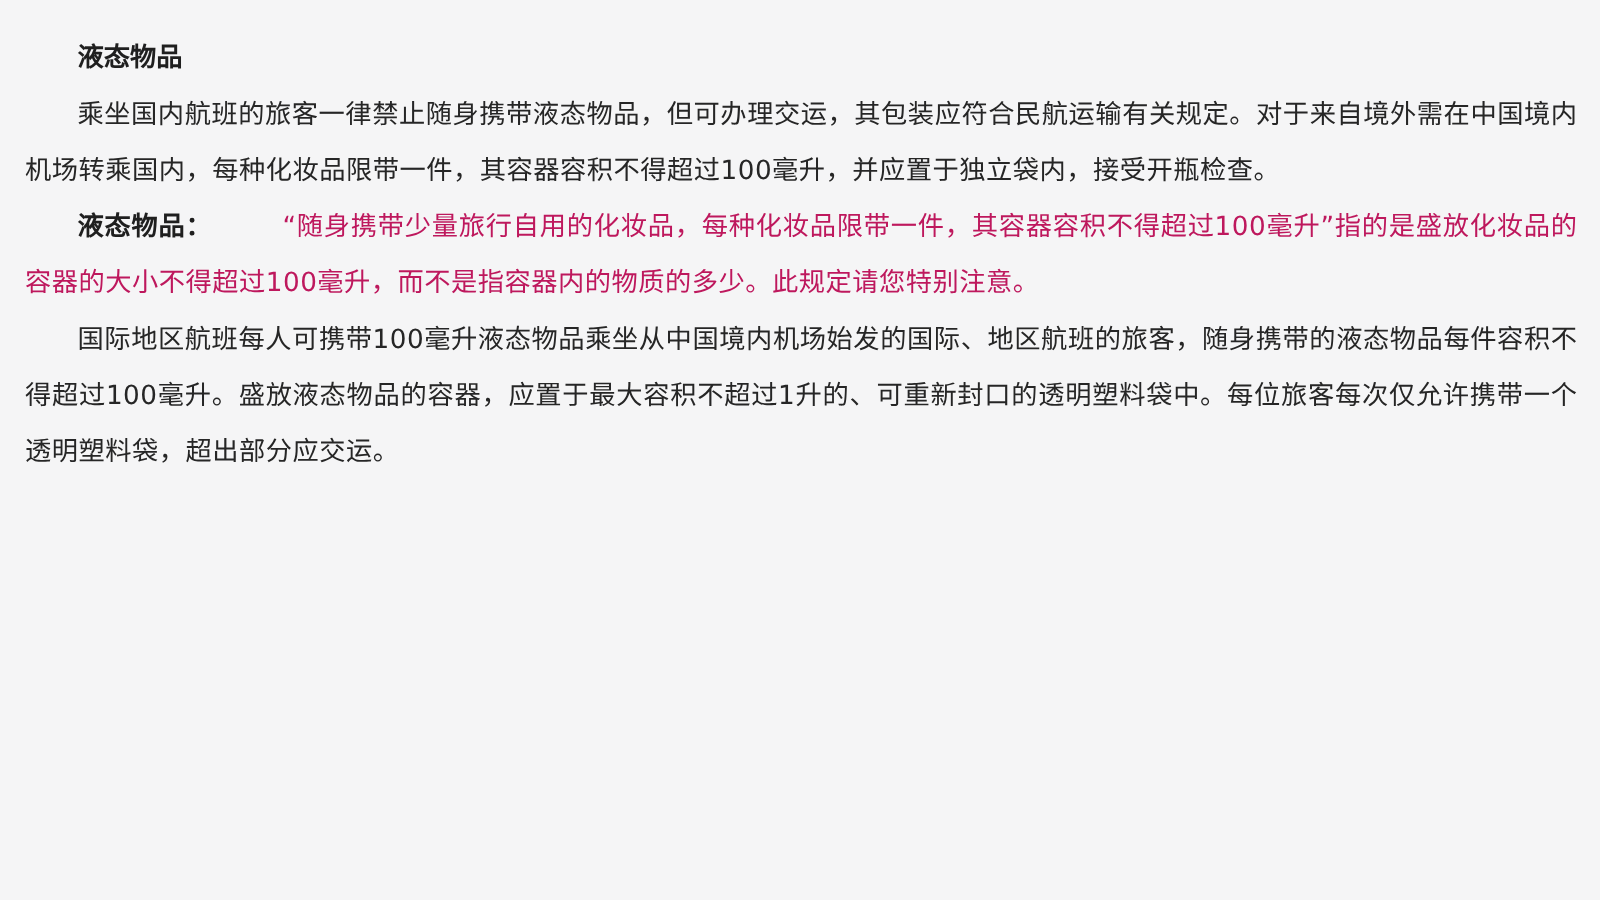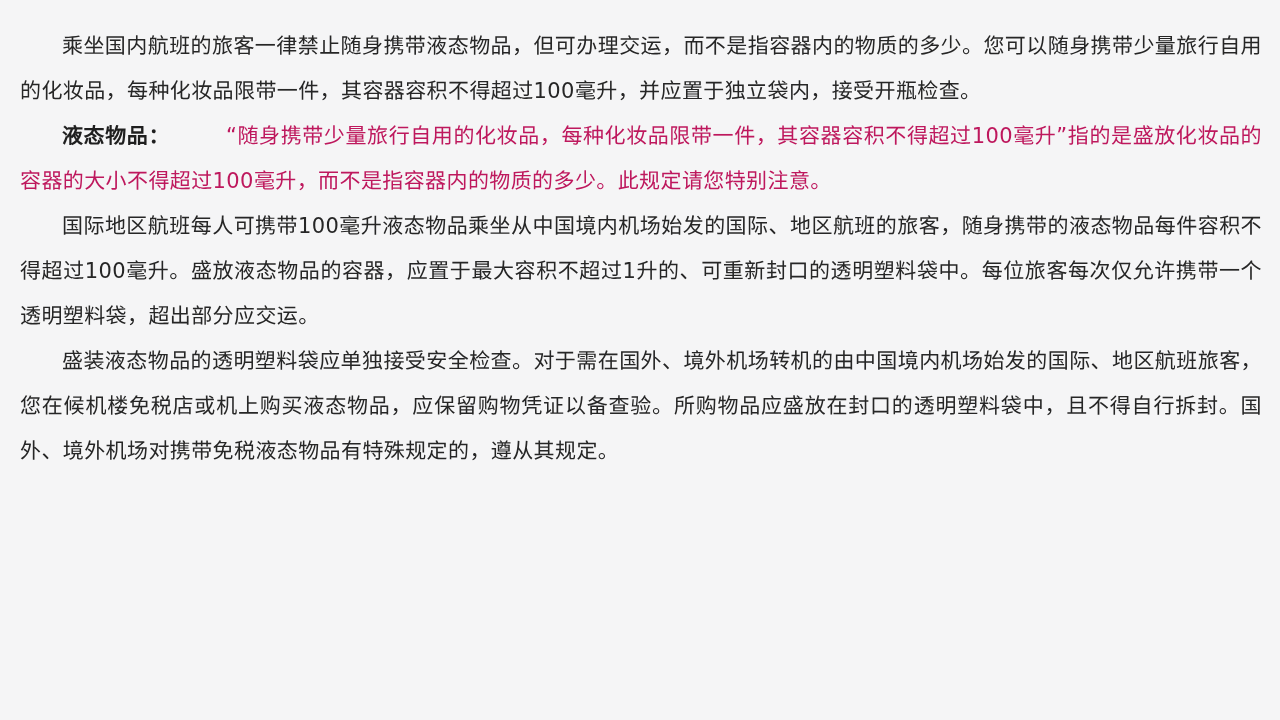--- a/index.html
+++ b/index.html
@@ -46,24 +46,24 @@
   }
   .tip-text {
     color: #be185d;
   }
 </style>
 </head>
 <body>
 
 <div class="page">
 
+  <h1 class="doc-title">液态物品</h1>
 
-  <p class="para"><span>乘坐国内航班的旅客一律禁止随身携带液态物品，但可办理交运，而不是指容器内的物质的多少。您可以随身携带少量旅行自用的化妆品，每种化妆品限带一件，其容器容积不得超过100毫升，并应置于独立袋内，接受开瓶检查。</span></p>
+  <p class="para"><span>乘坐国内航班的旅客一律禁止随身携带液态物品，但可办理交运，其包装应符合民航运输有关规定。对于来自境外需在中国境内机场转乘国内，每种化妆品限带一件，其容器容积不得超过100毫升，并应置于独立袋内，接受开瓶检查。</span></p>
 
   <p class="para"><span class="tip-label">液态物品：</span><span class="tip-spacer"></span><span class="tip-text">“随身携带少量旅行自用的化妆品，每种化妆品限带一件，其容器容积不得超过100毫升”指的是盛放化妆品的容器的大小不得超过100毫升，而不是指容器内的物质的多少。此规定请您特别注意。</span></p>
 
 
   <p class="para"><span>国际地区航班每人可携带100毫升液态物品乘坐从中国境内机场始发的国际、地区航班的旅客，随身携带的液态物品每件容积不得超过100毫升。盛放液态物品的容器，应置于最大容积不超过1升的、可重新封口的透明塑料袋中。每位旅客每次仅允许携带一个透明塑料袋，超出部分应交运。</span></p>
 
-  <p class="para"><span>盛装液态物品的透明塑料袋应单独接受安全检查。对于需在国外、境外机场转机的由中国境内机场始发的国际、地区航班旅客，您在候机楼免税店或机上购买液态物品，应保留购物凭证以备查验。所购物品应盛放在封口的透明塑料袋中，且不得自行拆封。国外、境外机场对携带免税液态物品有特殊规定的，遵从其规定。</span></p>
 
 
 </div>
 
 </body></html>

